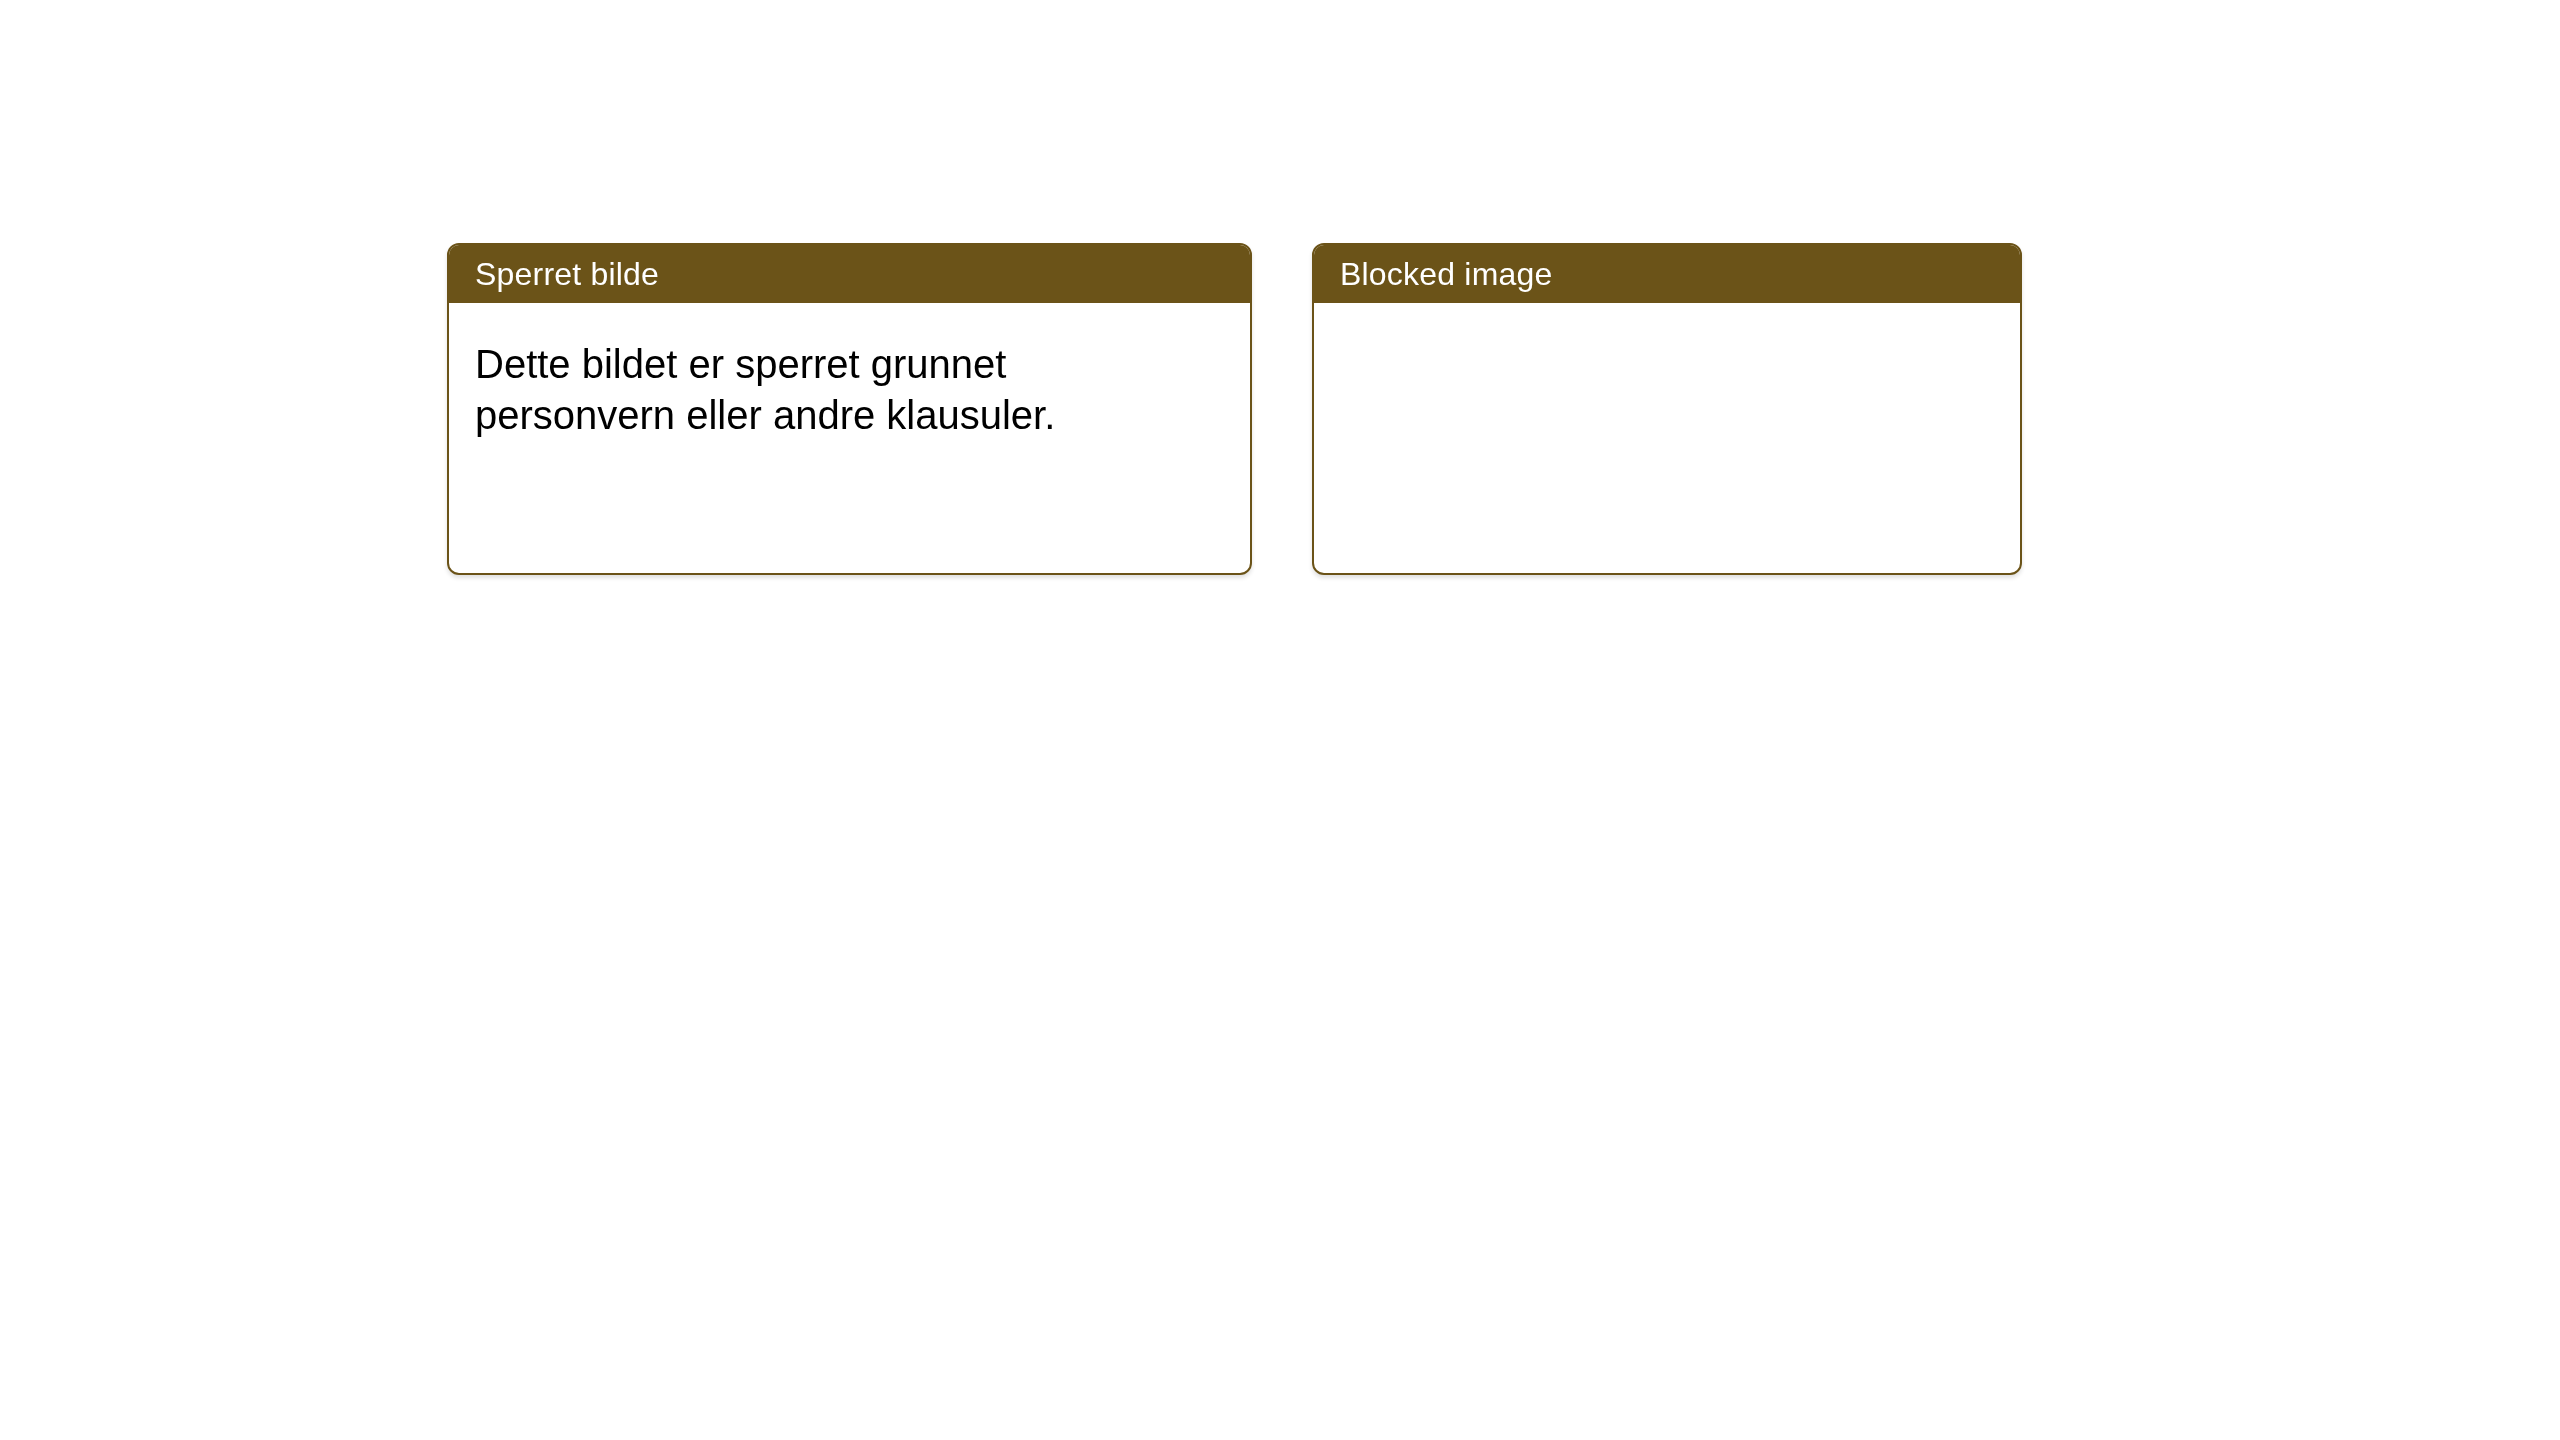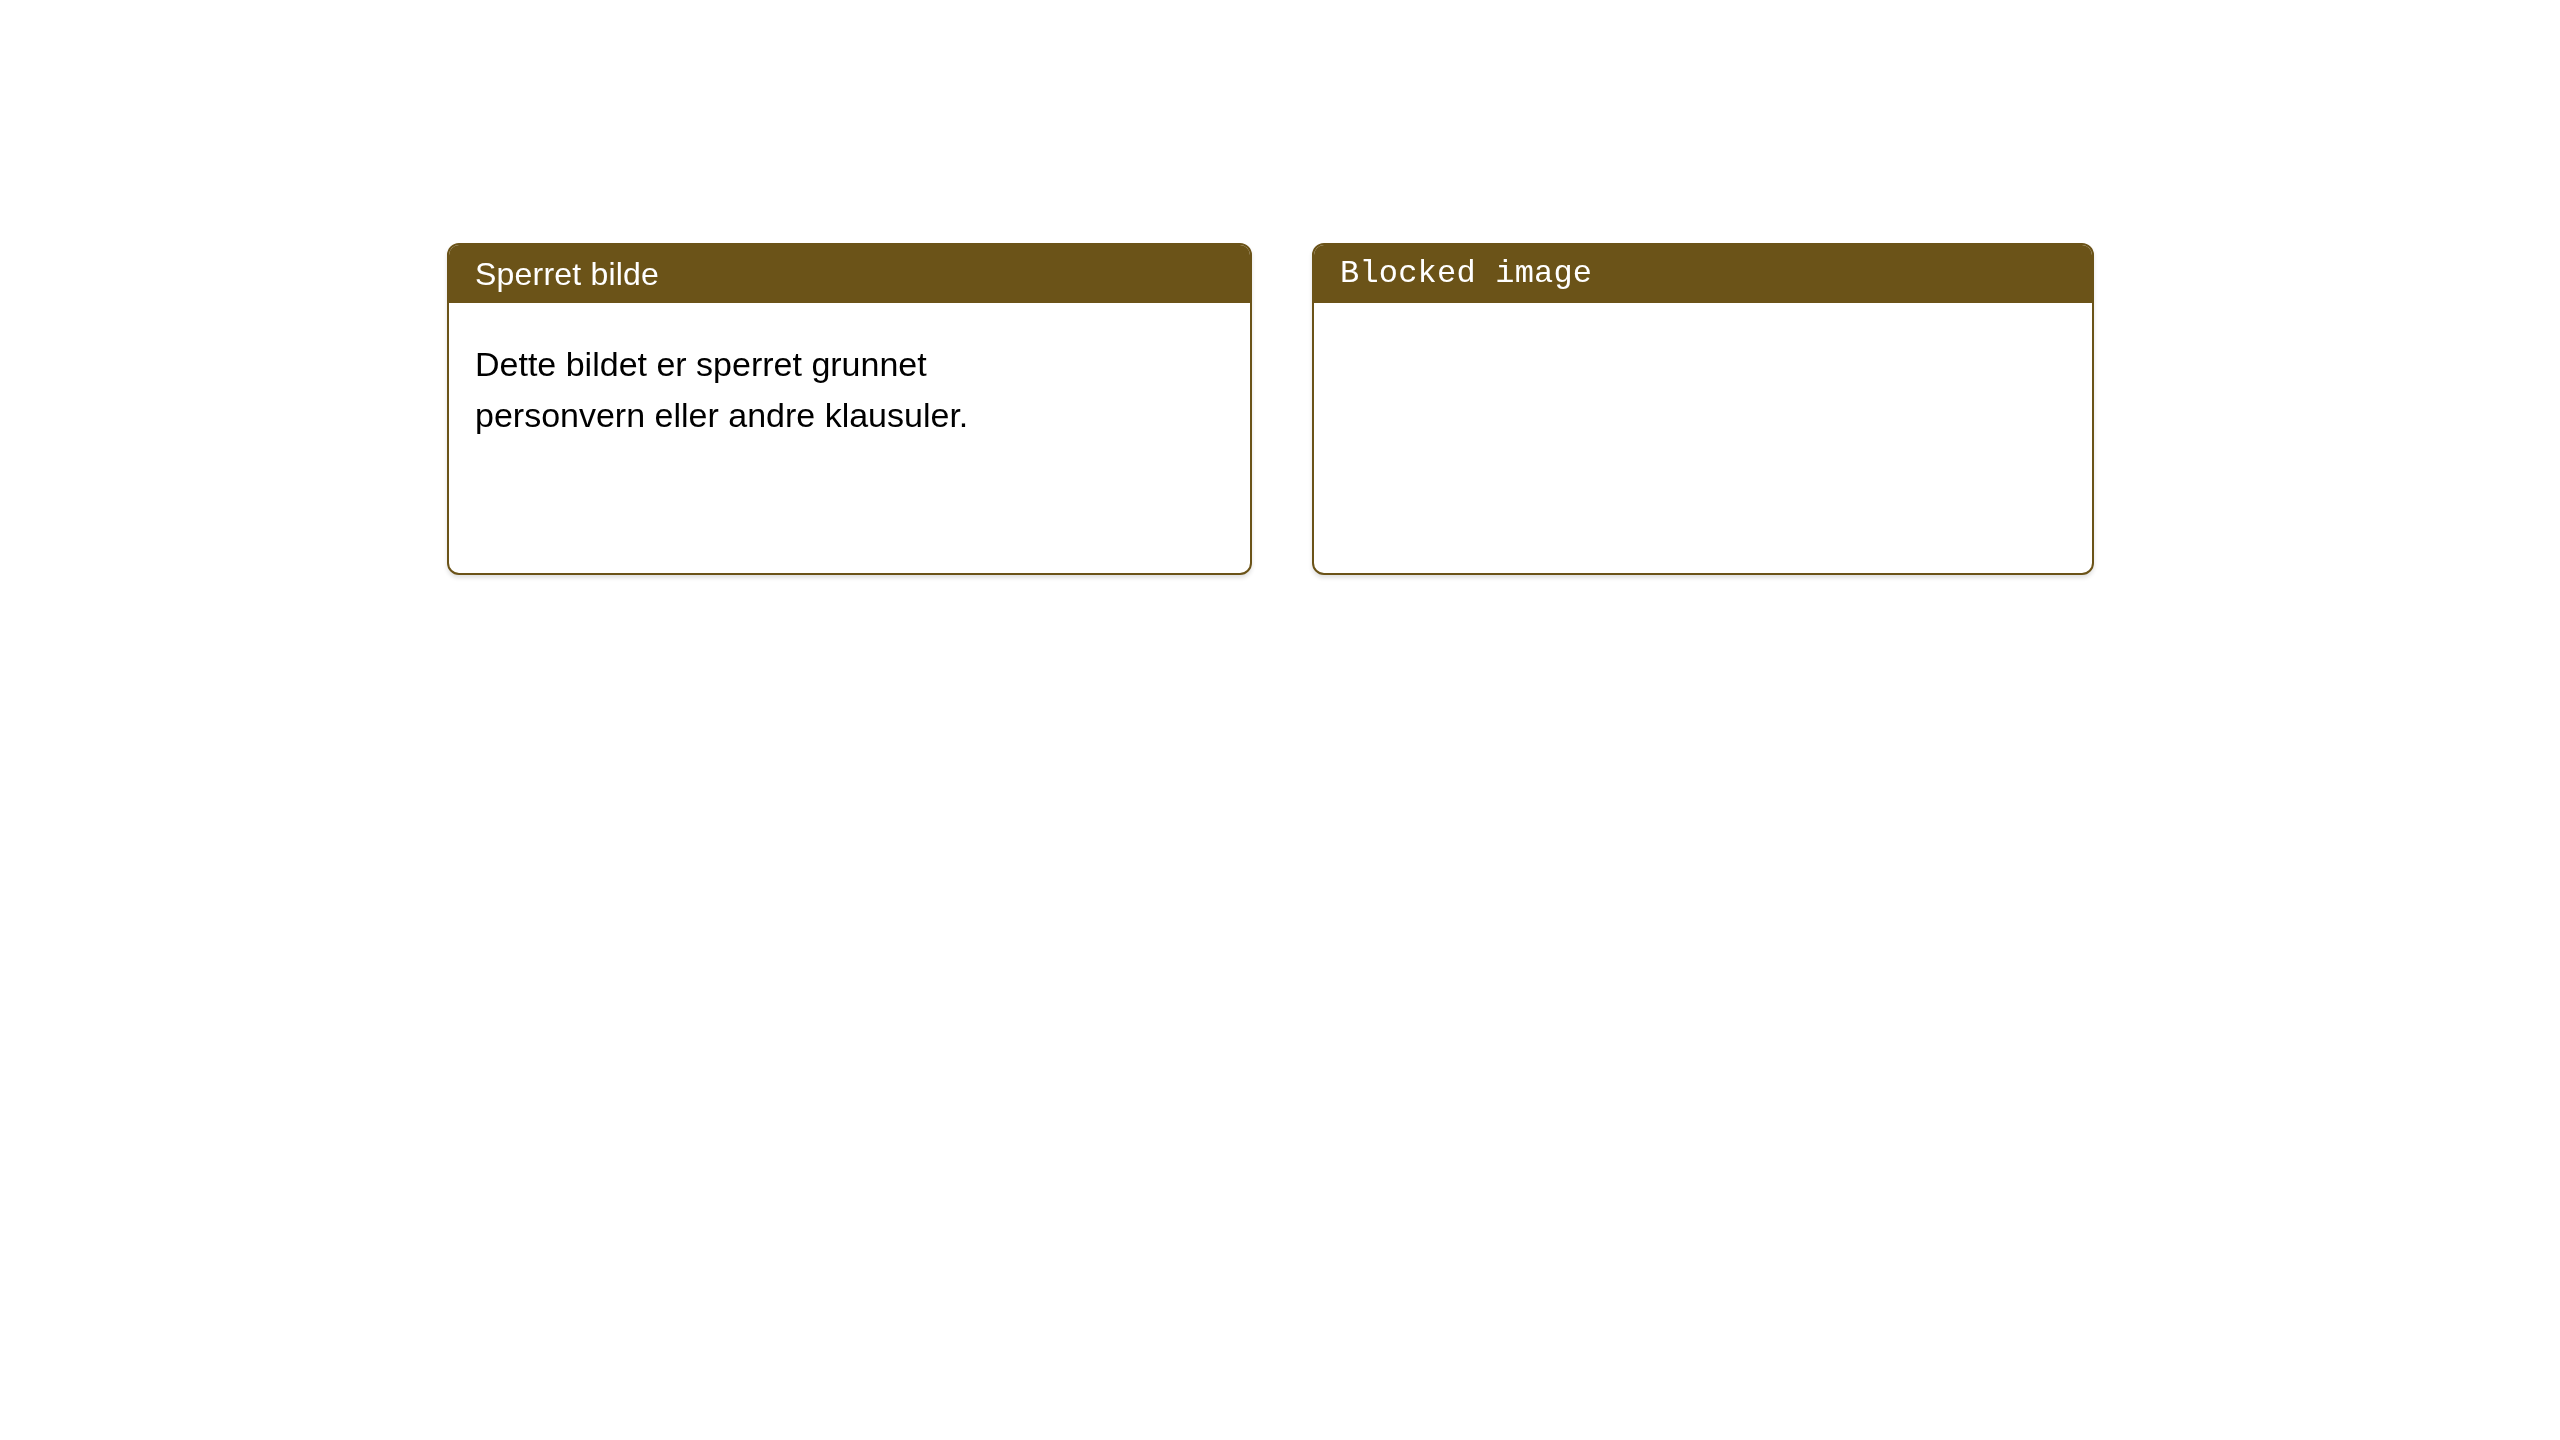--- a/index.html
+++ b/index.html
@@ -24,22 +24,21 @@
     background: #ffffff;
     overflow: hidden;
     box-shadow: 0 3px 4px rgba(0, 0, 0, 0.12);
   }
   .card--left {
     left: 447px;
     width: 805px;
   }
   .card--right {
     left: 1312px;
-    width: 782px;
-    font-family: Liberation Mono, monospace;
+    width: 710px;
   }
   .card-header {
     height: 58px;
     background: var(--header-bg, #6B5318);
     display: flex;
     align-items: center;
     padding: 0 26px;
     box-sizing: border-box;
   }
   .card-title {
@@ -48,21 +47,21 @@
     line-height: 1;
     letter-spacing: 0.2px;
   }
   .card-body {
     padding: 36px 28px 28px 26px;
     box-sizing: border-box;
   }
   .card-body-text {
     margin: 0;
     color: var(--body-text-color, #000000);
-    font-size: 34px;
+    font-size: 40px;
     line-height: 51px;
     white-space: pre-line;
   }
 </style>
 </head>
 <body>
 
 <section class="card card--left">
   <header class="card-header">
     <span class="card-title">Sperret bilde</span>

